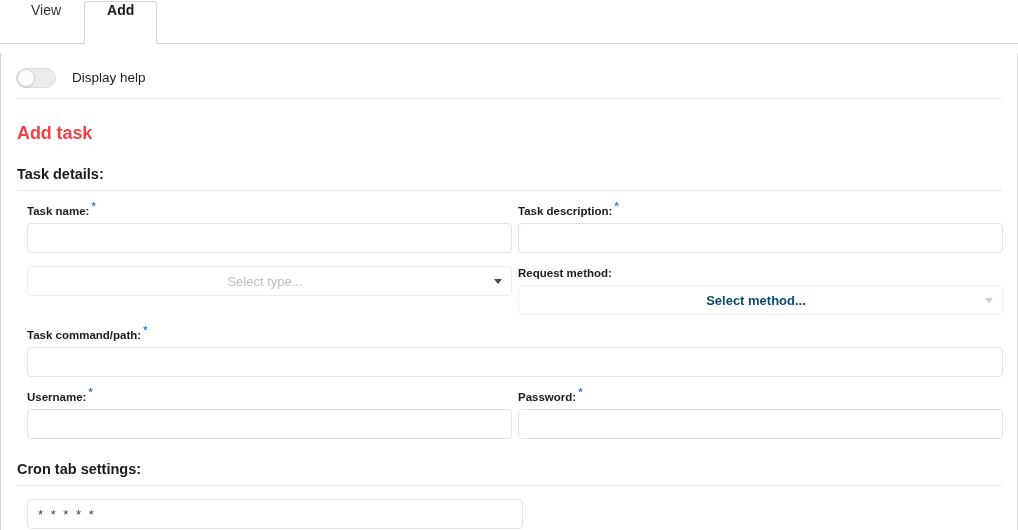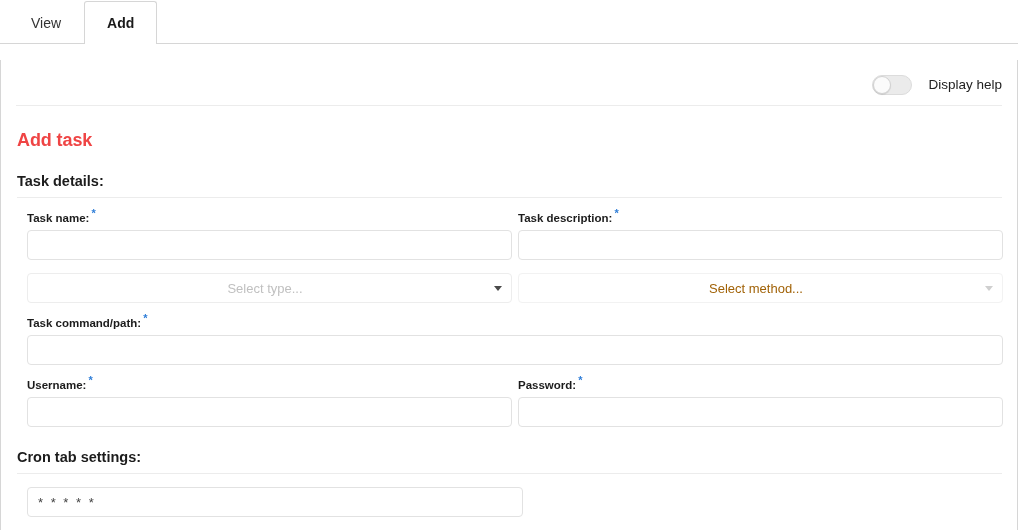--- a/index.html
+++ b/index.html
@@ -24,21 +24,21 @@
     padding-left: 8px;
     display: flex;
     align-items: flex-end;
     background: #ffffff;
   }
   .tab {
     position: relative;
     height: 43px;
     padding: 0 22px;
     display: flex;
-    align-items: center;
+    align-items: flex-start;
     justify-content: center;
     font-size: 14px;
     color: #333333;
     background: #ffffff;
     border: 1px solid transparent;
     border-bottom: none;
     border-radius: 3px 3px 0 0;
     cursor: pointer;
     white-space: nowrap;
   }
@@ -78,22 +78,21 @@
     padding: 0 14px;
   }
 
   
   .helprow {
     display: flex;
     align-items: center;
     height: 46px;
     padding-top: 4px;
     border-bottom: 1px solid #ececec;
-    margin: 16px 1px;
-    justify-content: flex-end;
+    margin: 9px 1px;
   }
   .switch {
     position: relative;
     width: 40px;
     height: 20px;
     border-radius: 10px;
     background: #ebebeb;
     border: 1px solid #dcdcdc;
     flex: none;
     cursor: pointer;
@@ -198,21 +197,21 @@
     align-items: center;
     padding: 0 26px 0 17px;
     cursor: pointer;
     justify-content: center;
   }
   .select .placeholder {
     font-size: 13px;
     color: #c0c0c0;
   }
   .select.disabled { border-color: #f2f2f2; cursor: default; }
-  .select.disabled .placeholder { color: #a16207; }
+  .select.disabled .placeholder { color: #0c4a6e; font-weight: bold; }
   .caret {
     position: absolute;
     right: 9px;
     top: 50%;
     margin-top: -2px;
     width: 0; height: 0;
     border-left: 4px solid transparent;
     border-right: 4px solid transparent;
     border-top: 5px solid #4a4a4a;
   }
@@ -264,20 +263,23 @@
       </div>
 
       <div class="row">
         <div class="col col-left">
           <div class="select">
             <span class="placeholder">Select type...</span>
             <span class="caret"></span>
           </div>
         </div>
         <div class="col col-right">
+          <div class="field-label">
+            <span>Request method:</span>
+          </div>
           <div class="select disabled">
             <span class="placeholder">Select method...</span>
             <span class="caret"></span>
           </div>
         </div>
       </div>
 
       <div class="row">
         <div class="col col-full">
           <div class="field-label">

